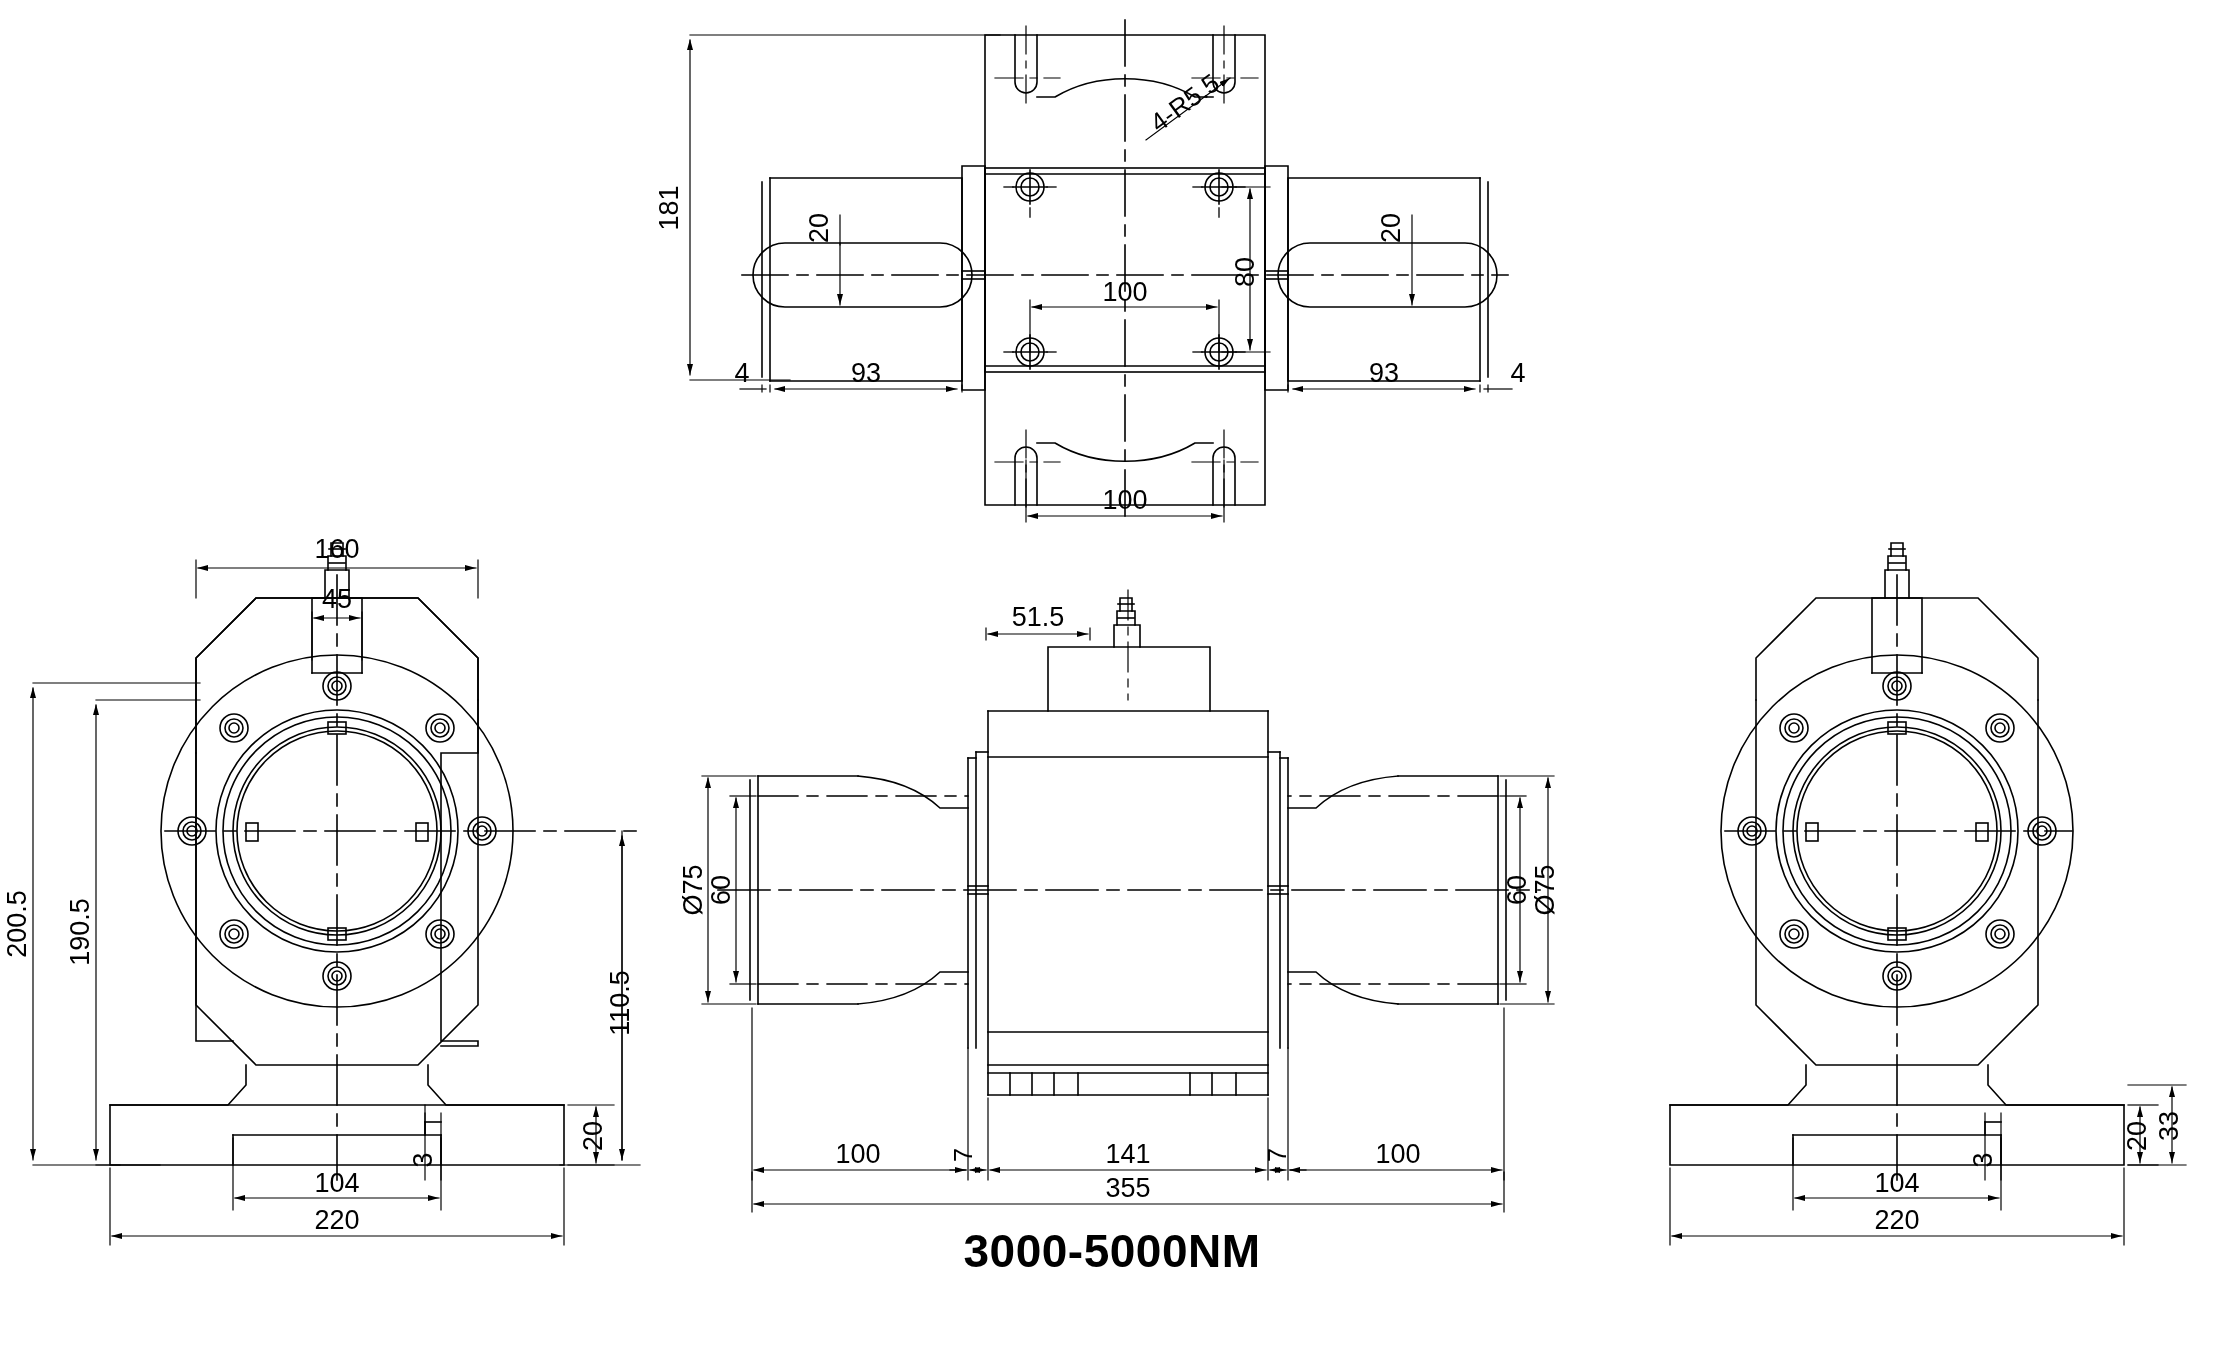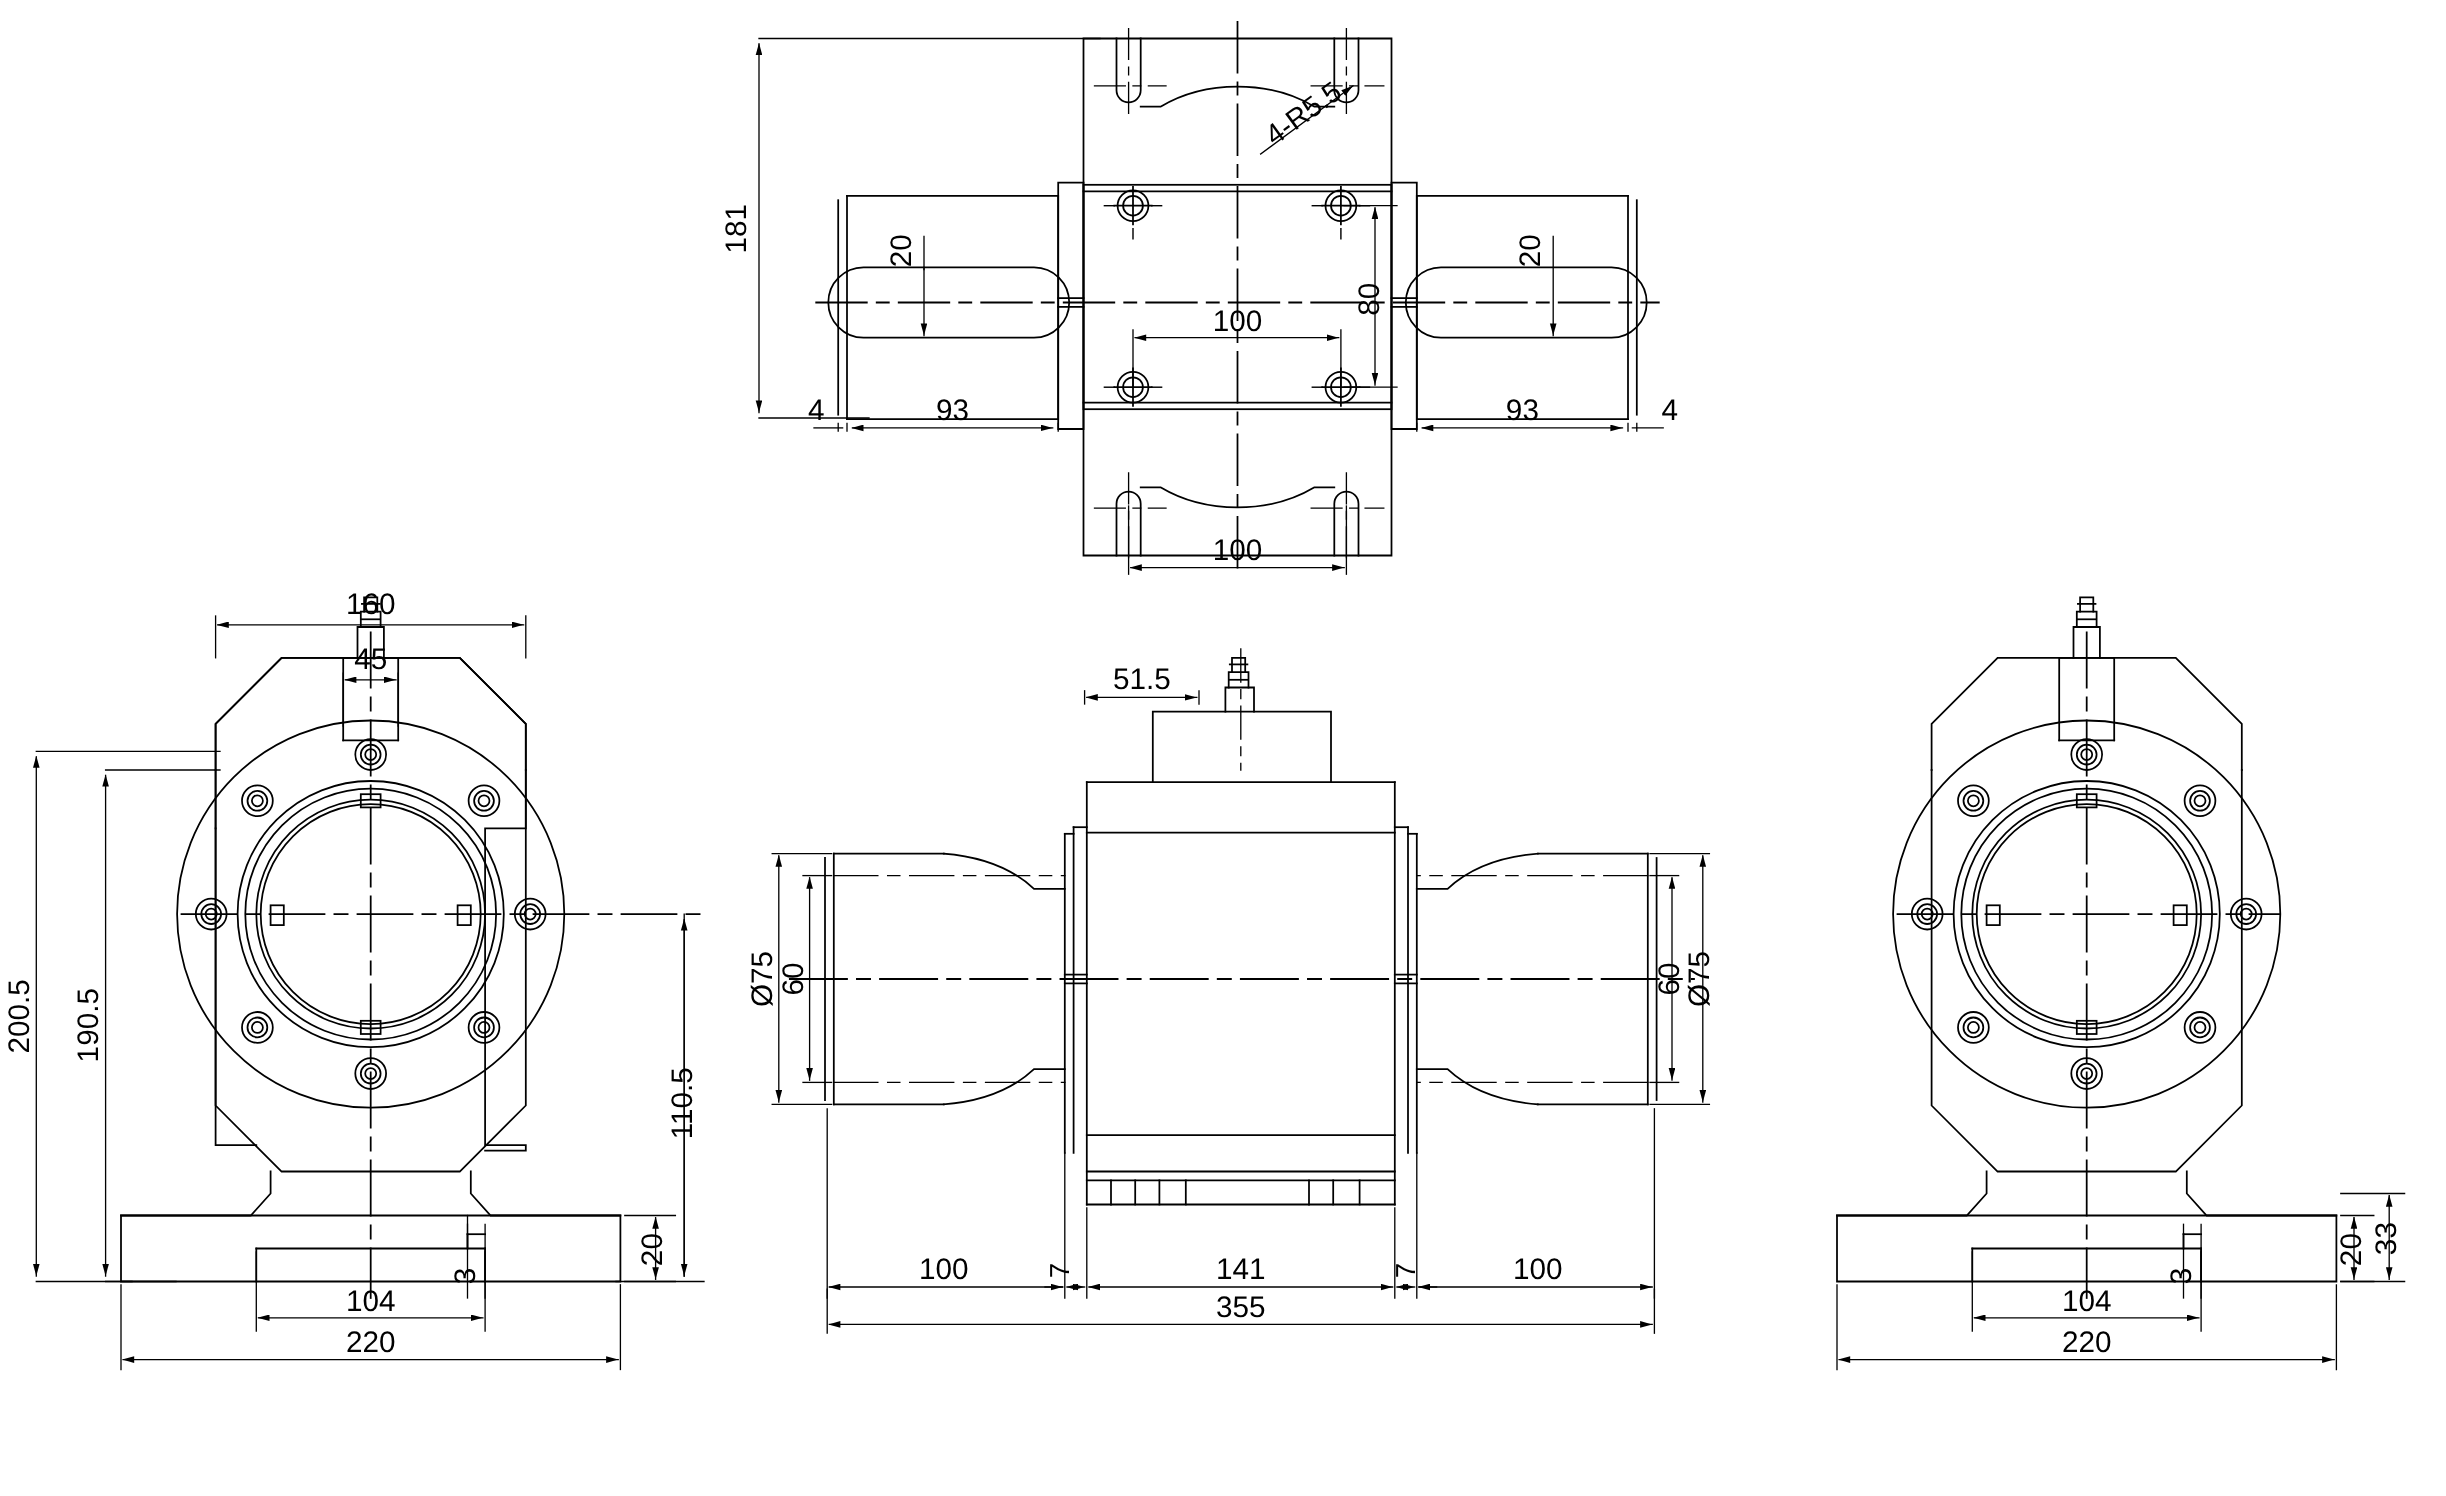--- a/index.html
+++ b/index.html
@@ -565,14 +565,15 @@
     <text x="1128" y="1197">355</text>
 
     <text x="2178" y="1126" transform="rotate(-90 2178 1126)">33</text>
     <text x="2146" y="1136" transform="rotate(-90 2146 1136)">20</text>
     <text x="1992" y="1160" transform="rotate(-90 1992 1160)">3</text>
     <text x="1897" y="1192">104</text>
     <text x="1897" y="1229">220</text>
   </g>
 </svg>
 
+<div class="title-text">3000-5000NM</div>
 
 </div>
 
 </body></html>

